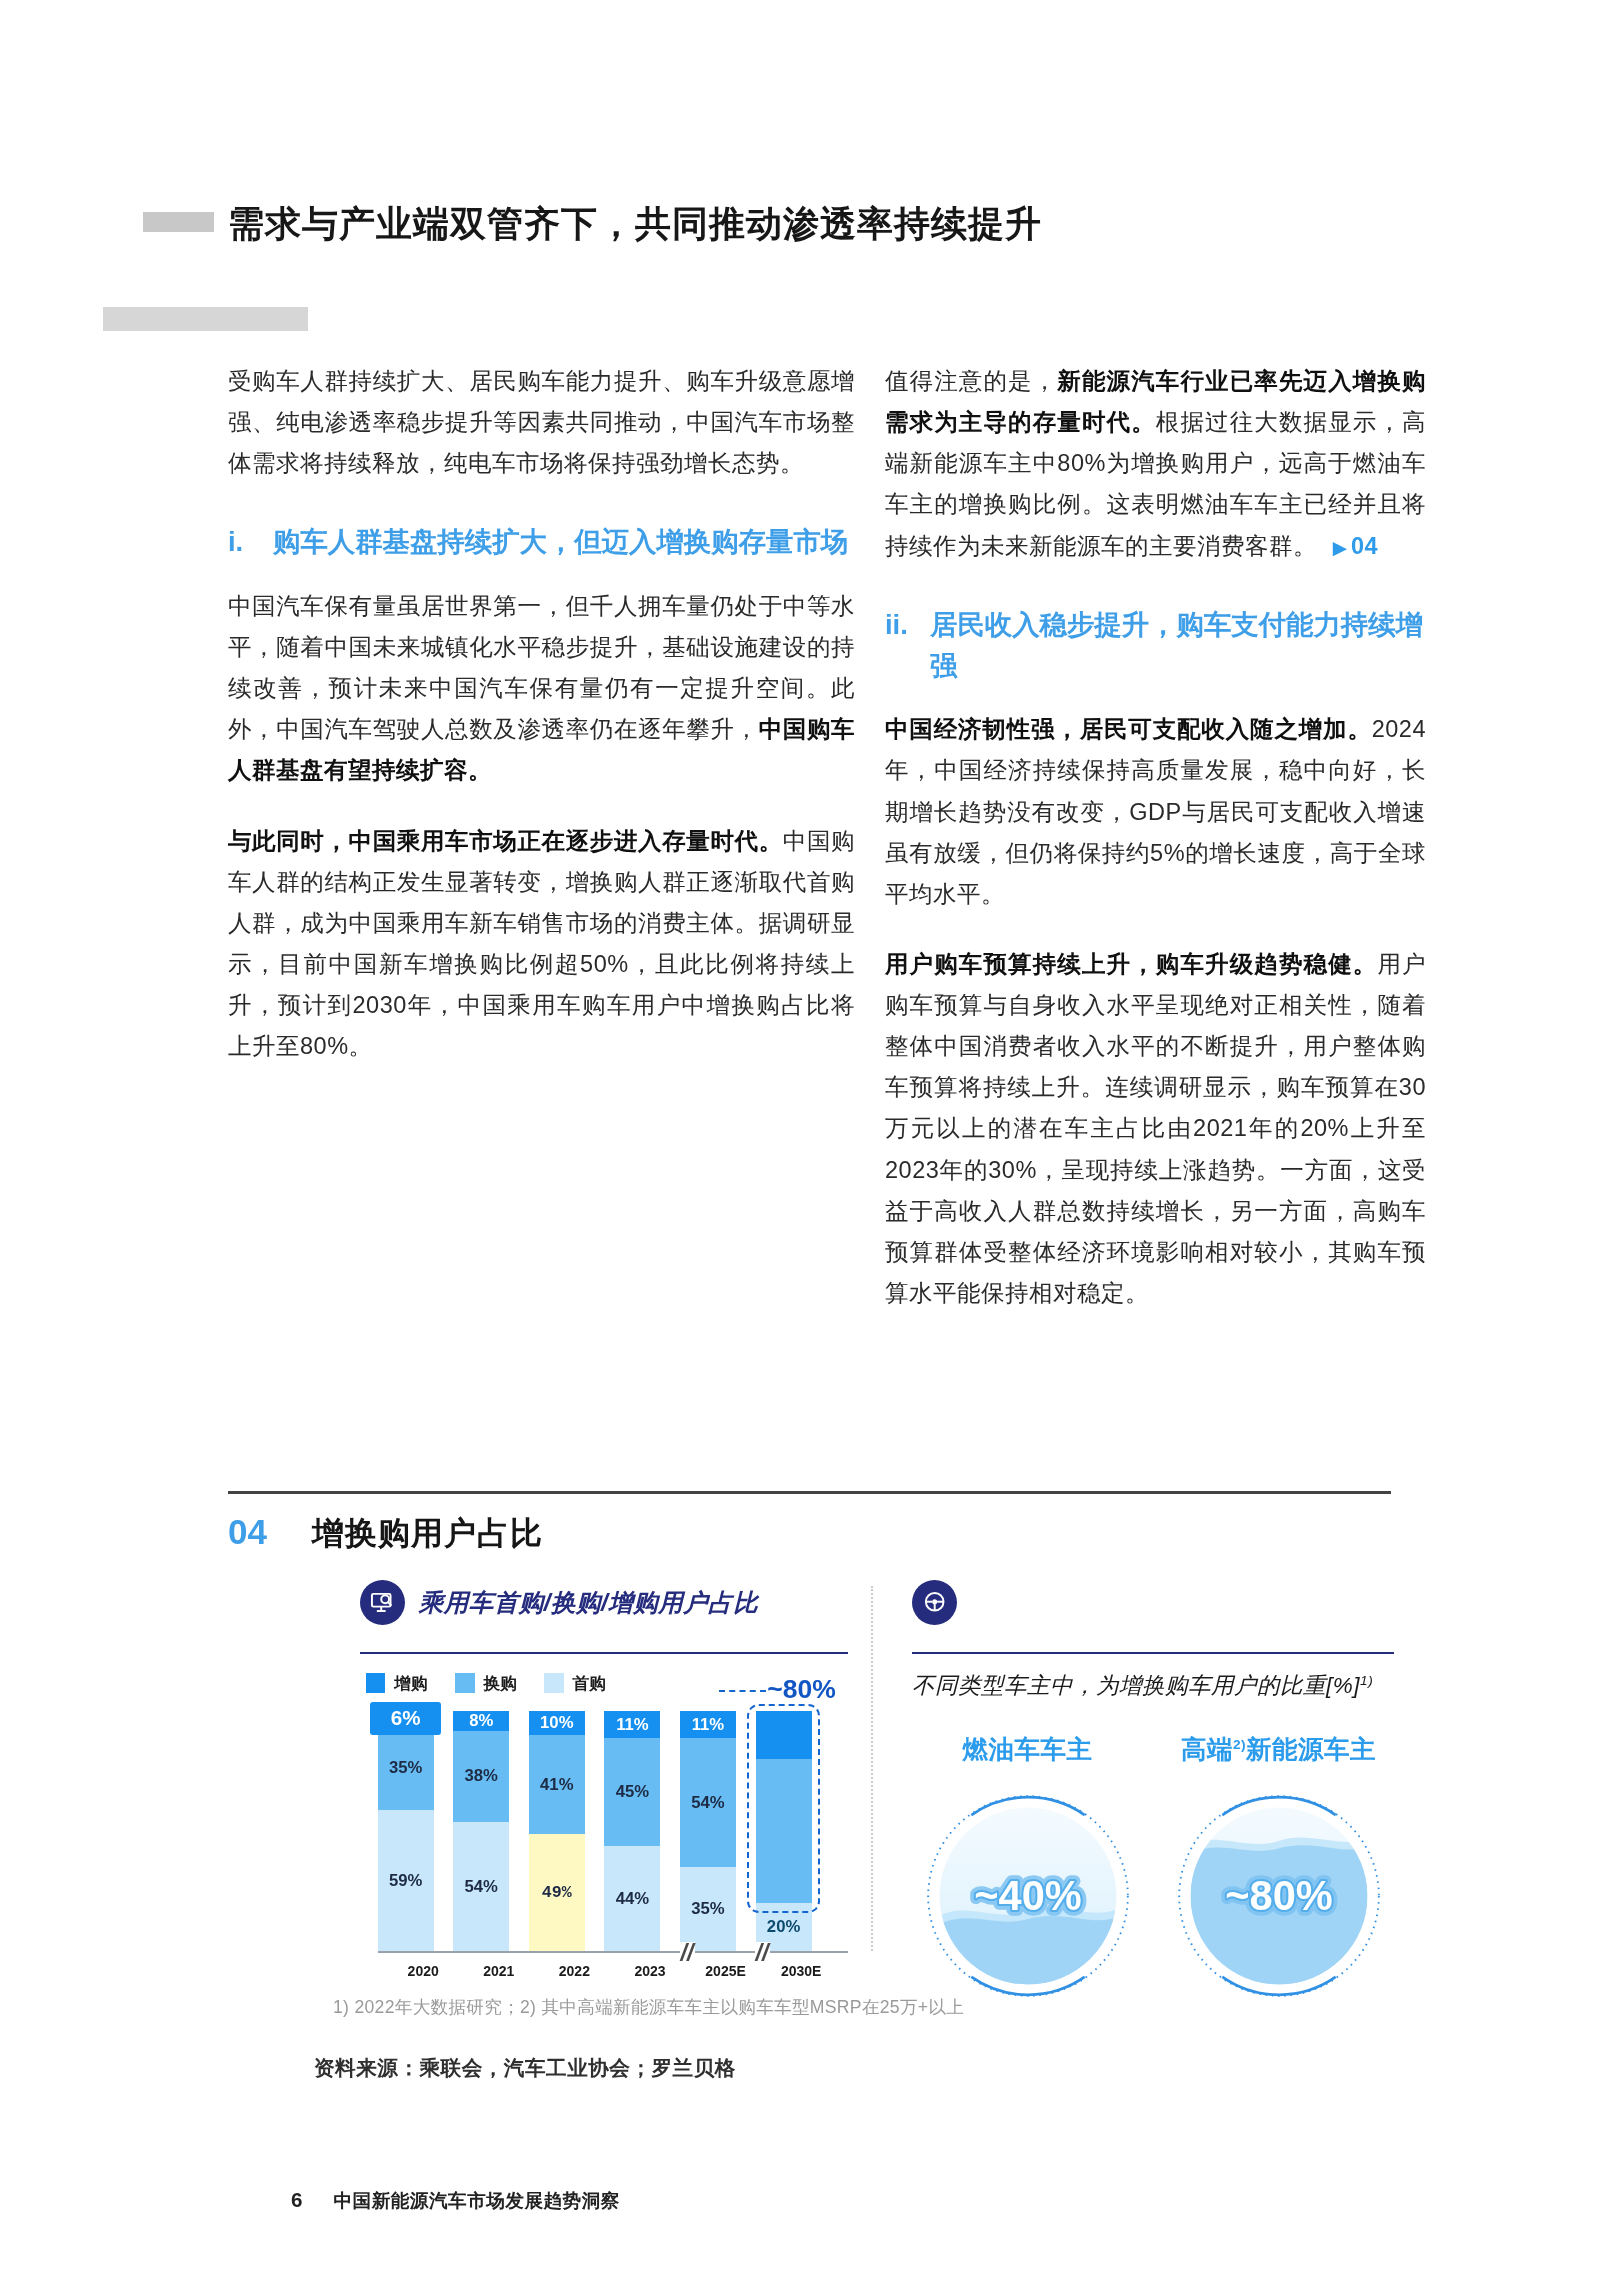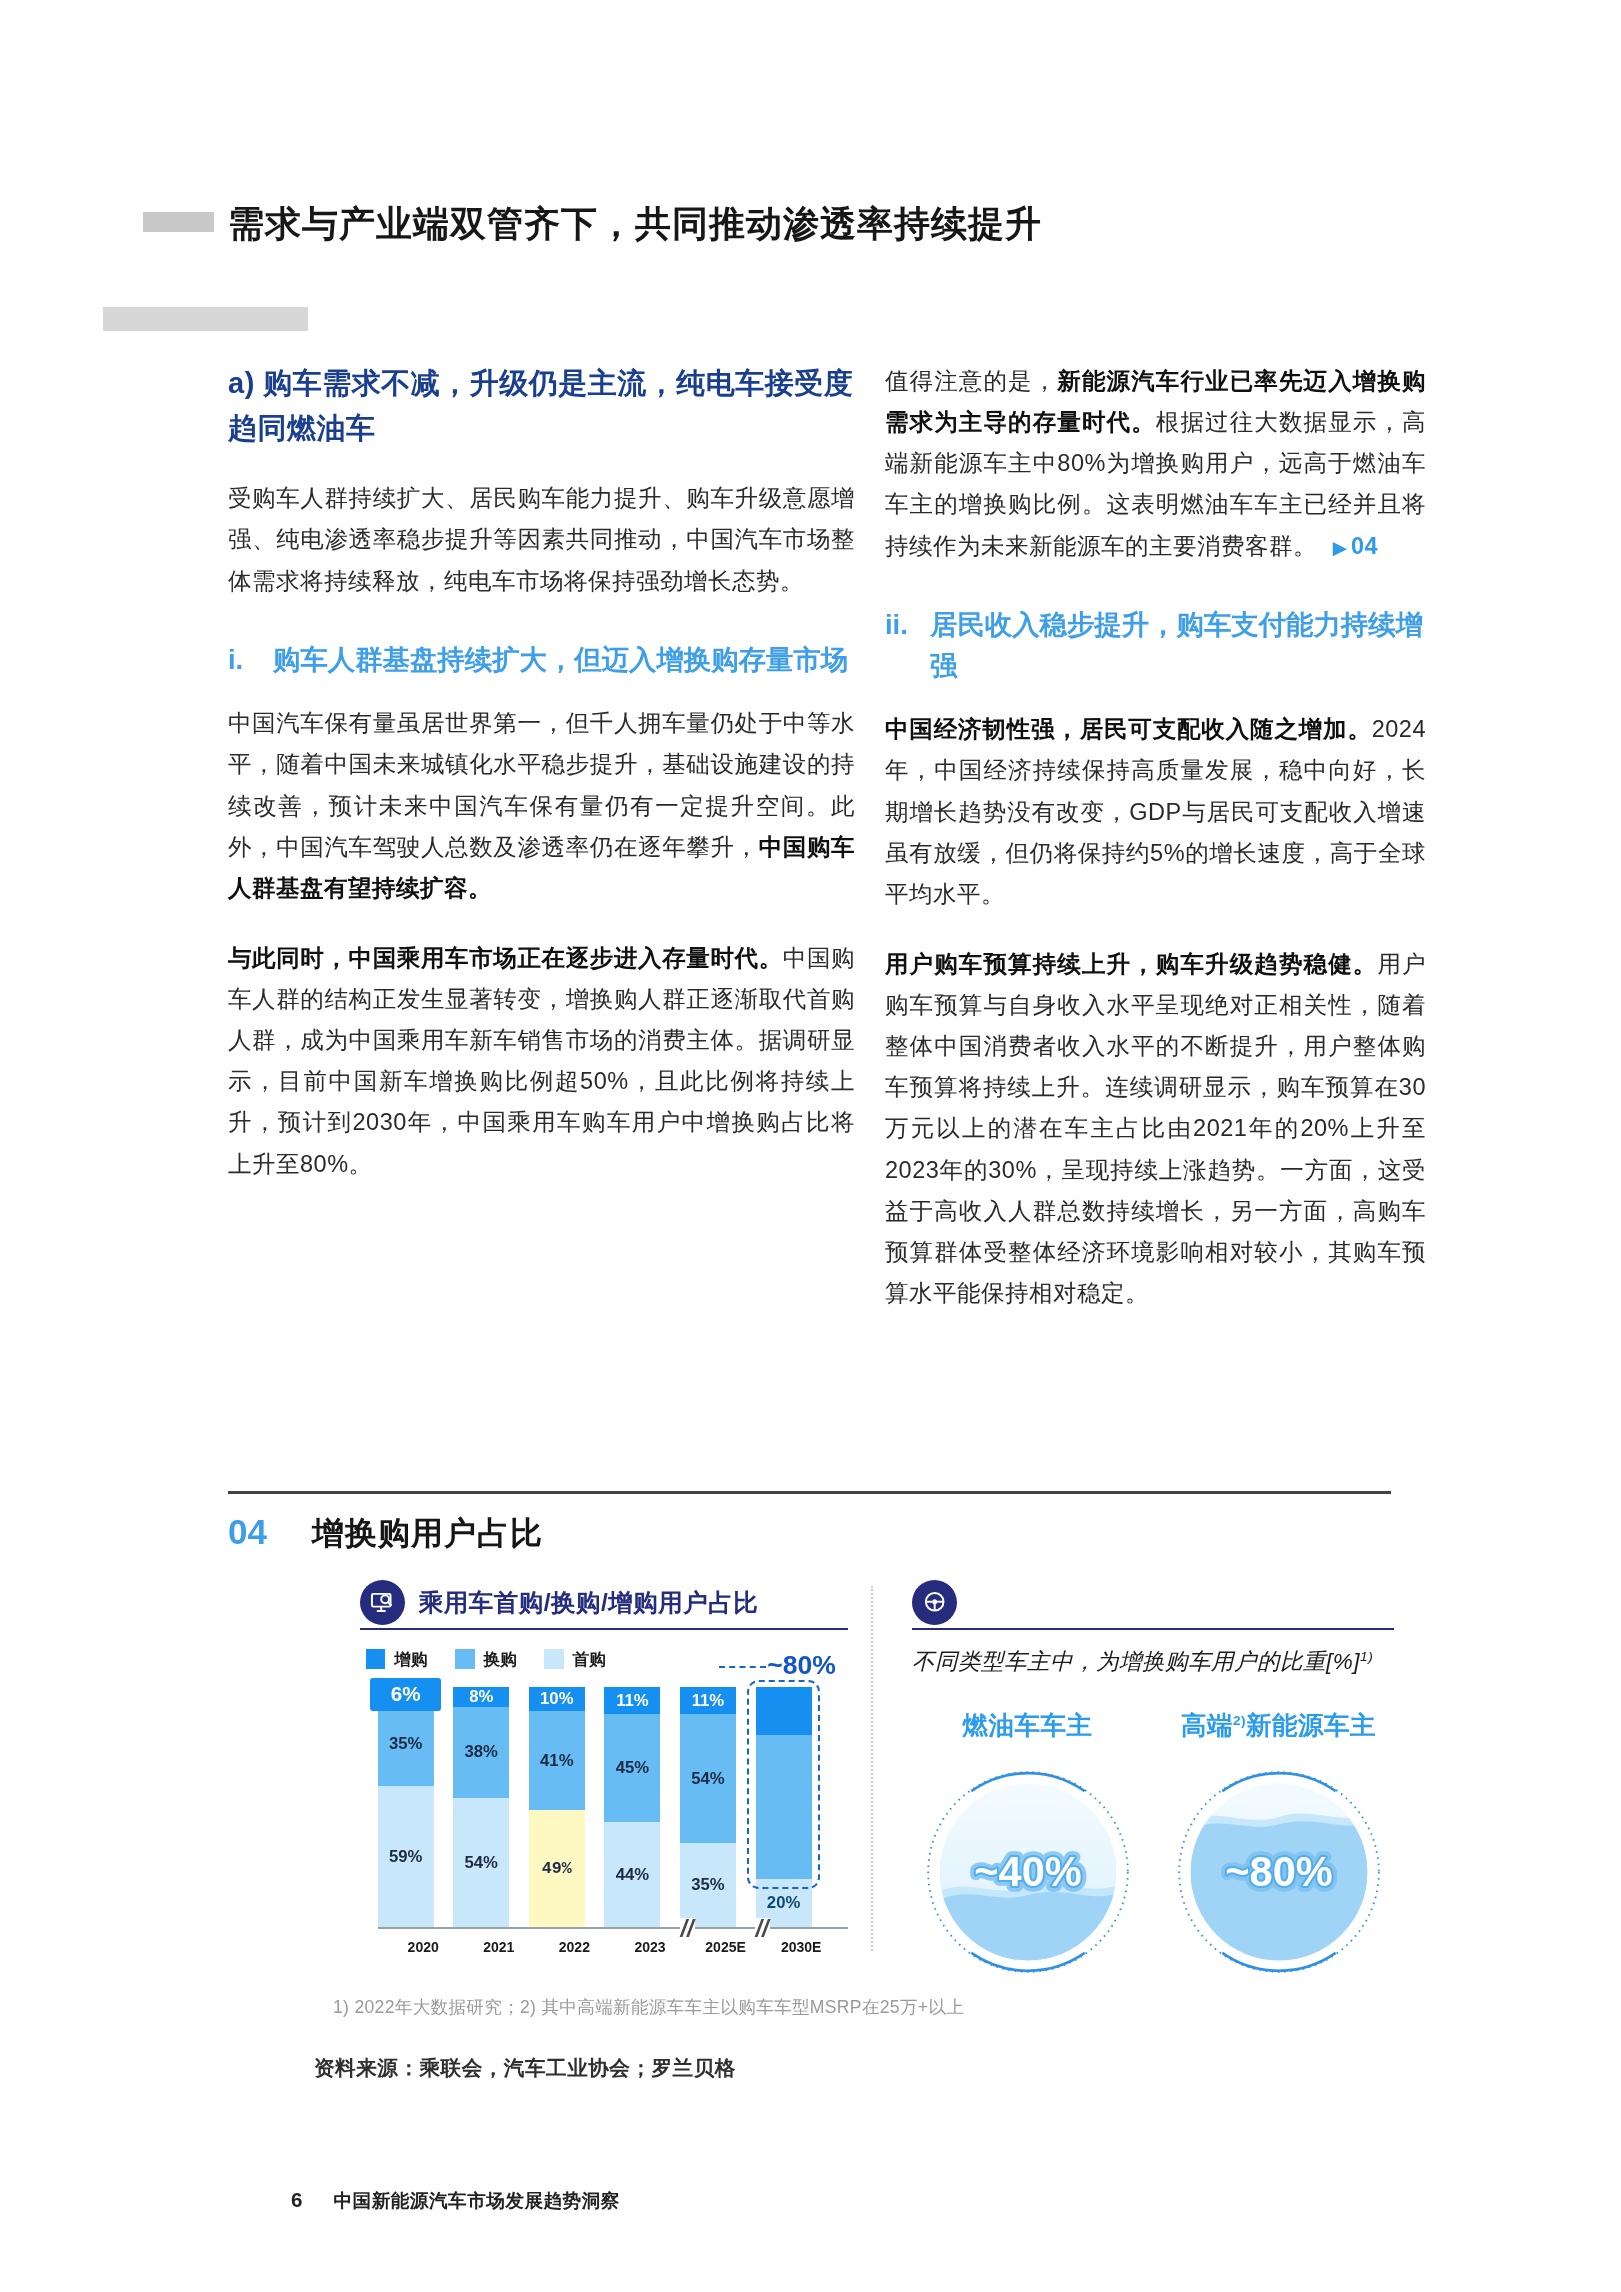--- a/index.html
+++ b/index.html
@@ -23,21 +23,21 @@
   .ref .arrow{font-size:18.6px;letter-spacing:3.9px;}
   
   .fig-rule{position:absolute;left:228px;top:1491px;width:1163px;height:2.9px;background:#434343;}
   .fig-head{position:absolute;left:228px;top:1512px;display:flex;align-items:baseline;gap:45px;}
   .fig-num{color:#3E9FE8;font-size:35px;font-weight:800;}
   .fig-title{color:#161616;font-size:32px;font-weight:800;letter-spacing:1px;}
   .panel{position:absolute;top:1580px;}
   .panel-left{left:360px;width:488px;}
   .panel-right{left:912px;width:482px;}
   .v-divider{position:absolute;left:871px;top:1586px;height:365px;width:0;border-left:2px dotted #c5ccd4;}
-  .p-head{display:flex;align-items:center;gap:13.7px;padding-bottom:3px;border-bottom:2.9px solid #252C7E;}
+  .p-head{display:flex;align-items:center;gap:13.7px;padding-bottom:27px;border-bottom:2.9px solid #252C7E;font-style:italic;}
   .p-icon{flex:none;width:45px;height:45px;border-radius:50%;background:#252C7E;display:flex;align-items:center;justify-content:center;}
   .p-title{color:#252C7E;font-size:24.5px;font-weight:800;letter-spacing:0.5px;}
   
   .legend{display:flex;gap:27.4px;margin:17.6px 0 7.8px 5.9px;}
   .leg-item{display:flex;align-items:center;gap:8.8px;font-size:16.7px;color:#1d1d1d;font-weight:600;}
   .leg-sw{width:19.6px;height:19.6px;}
   
   .bars-wrap{position:relative;padding-left:17.6px;margin-top:11.8px;}
   .bars-row{display:flex;align-items:flex-end;gap:19.6px;height:245px;border-bottom:2px solid #99a1aa;position:relative;}
   .bar-col{position:relative;width:56px;height:240px;display:flex;flex-direction:column;}
@@ -69,21 +69,20 @@
 <body>
 
 <div class="page">
 
   <div class="deco1"></div>
   <div class="deco2"></div>
 
   <div class="title">需求与产业端双管齐下，共同推动渗透率持续提升</div>
 
   <div class="col col-left">
-    <div class="h-a">a) 购车需求不减，升级仍是主流，纯电车接受度趋同燃油车</div>
     <p class="body"><span>受购车人群持续扩大、居民购车能力提升、购车升级意愿增强、纯电渗透率稳步提升等因素共同推动，中国汽车市场整体需求将持续释放，纯电车市场将保持强劲增长态势。</span></p>
     <div class="h-sub">
       <span class="marker">i.</span>
       <span>购车人群基盘持续扩大，但迈入增换购存量市场</span>
     </div>
     <p class="body"><span>中国汽车保有量虽居世界第一，但千人拥车量仍处于中等水平，随着中国未来城镇化水平稳步提升，基础设施建设的持续改善，预计未来中国汽车保有量仍有一定提升空间。此外，中国汽车驾驶人总数及渗透率仍在逐年攀升，</span><b>中国购车人群基盘有望持续扩容。</b></p>
     <p class="body"><b>与此同时，中国乘用车市场正在逐步进入存量时代。</b><span>中国购车人群的结构正发生显著转变，增换购人群正逐渐取代首购人群，成为中国乘用车新车销售市场的消费主体。据调研显示，目前中国新车增换购比例超50%，且此比例将持续上升，预计到2030年，中国乘用车购车用户中增换购占比将上升至80%。</span></p>
   </div>
 
   <div class="col col-right">

